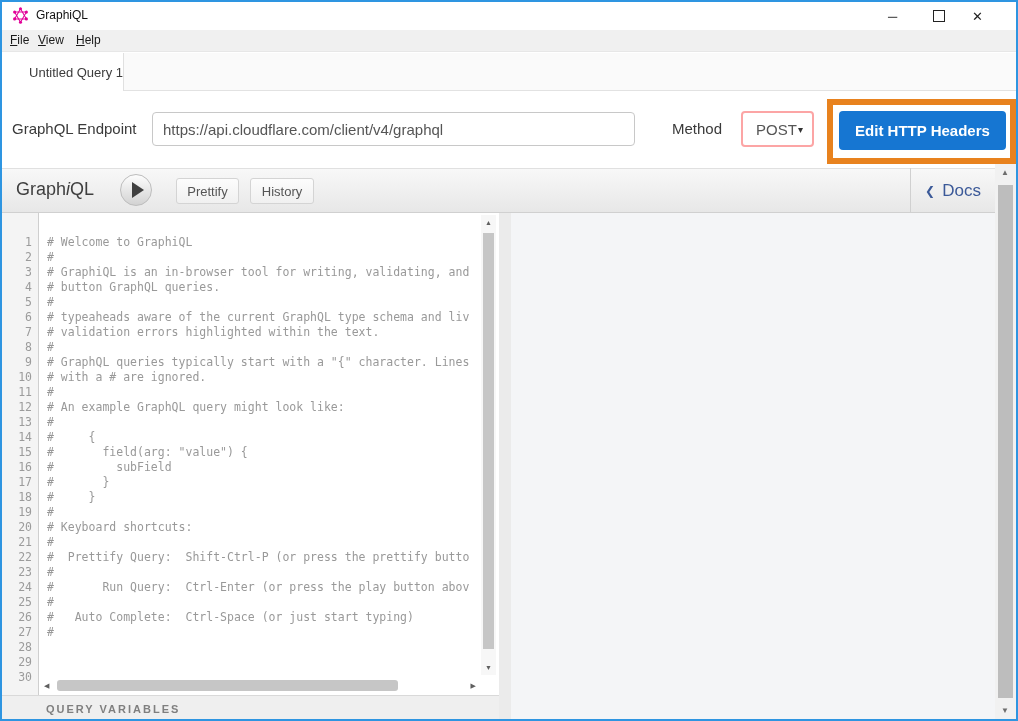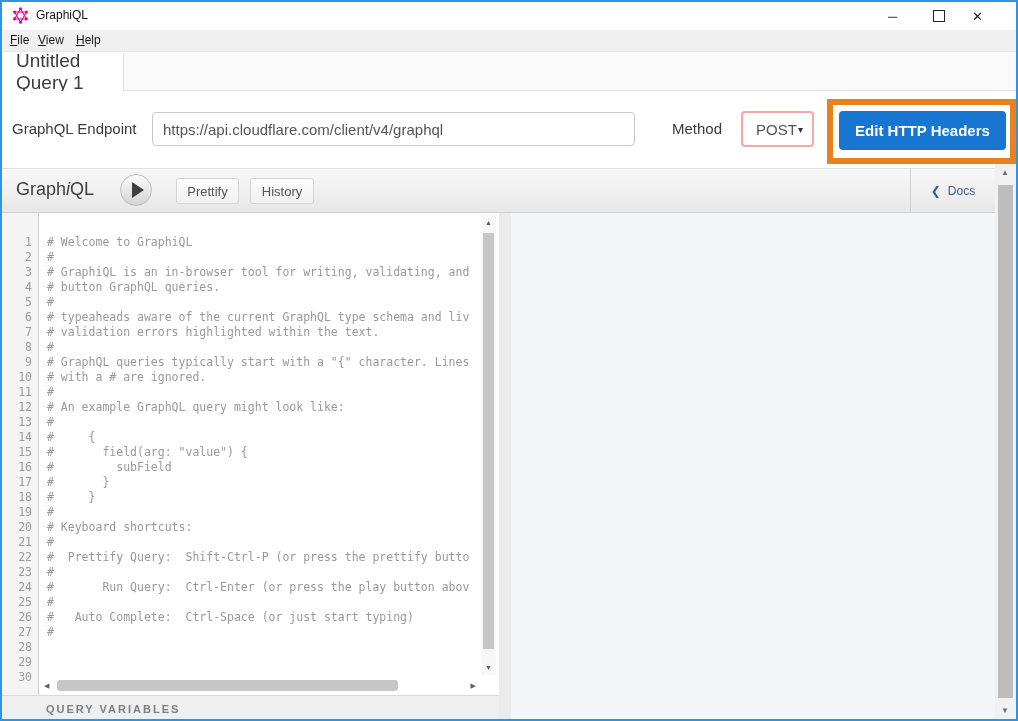--- a/index.html
+++ b/index.html
@@ -18,21 +18,21 @@
   .winbtn.max{left:914px;}
   .maxbox{width:10px;height:10px;border:1px solid #222;}
   .winbtn.close{left:953px;font-size:13px;}
   
   .menubar{left:0;top:28px;width:1014px;height:22px;background:#f0f0f0;border-bottom:1px solid #e7e7e7;box-sizing:border-box;}
   .menu-item{top:31px;font-size:12px;color:#1a1a1a;}
   .mn{text-decoration:underline;}
   
   .tabstrip{left:0;top:51px;width:1014px;height:38px;background:#fafafa;border-bottom:1px solid #e2e2e2;box-sizing:border-box;}
   .tab-active{left:0;top:51px;width:122px;height:38px;background:#fff;border-right:1px solid #e0e0e0;box-sizing:border-box;
-    display:flex;align-items:center;padding-left:14px;font-size:19px;color:#3c3c3c;}
+    display:flex;align-items:center;padding-left:14px;font-size:13px;color:#3c3c3c;justify-content:flex-end;}
   
   .endpoint-row{left:0;top:89px;width:1014px;height:77px;background:#fff;}
   .ep-label{left:10px;top:110px;height:34px;line-height:34px;font-size:15px;color:#3a3a3a;}
   .ep-input{left:150px;top:110px;width:483px;height:34px;box-sizing:border-box;border:1px solid #c8c8c8;border-radius:4px;
     padding:7px 10px;font-size:15px;color:#555;font-family:"Liberation Sans",sans-serif;background:#fff;}
   .method-label{left:670px;top:110px;height:34px;line-height:34px;font-size:15px;color:#3a3a3a;}
   .method-select{left:739px;top:109px;width:73px;height:36px;box-sizing:border-box;border:2px solid #fca5a5;border-radius:4px;
     background:#fff;display:flex;align-items:center;padding:0 9px 0 13px;}
   .method-value{font-size:15px;color:#555;flex:1;}
   .method-caret{font-size:10px;color:#333;}
@@ -49,21 +49,21 @@
     border:1px solid #bdbdbd;background:linear-gradient(#fdfdfd,#d2d2d2);display:flex;align-items:center;justify-content:center;}
   .exec-tri{width:0;height:0;border-top:8px solid transparent;border-bottom:8px solid transparent;border-left:12px solid #3f3f3f;margin-left:3px;}
   .tb-btn{top:176px;height:26px;box-sizing:border-box;border:1px solid #d4d4d4;border-radius:3px;
     background:linear-gradient(#fcfcfc,#f0f0f0);font-size:13px;color:#555;font-family:"Liberation Sans",sans-serif;
     display:flex;align-items:center;justify-content:center;}
   .tb-prettify{left:174px;width:63px;}
   .tb-history{left:248px;width:64px;}
   .docs-divider{left:908px;top:166px;width:1px;height:45px;background:#d0d0d0;}
   .docs-link{left:909px;top:166px;width:84px;height:45px;display:flex;align-items:center;justify-content:center;color:#3b5998;}
   .docs-chevron{font-size:12px;margin-right:7px;}
-  .docs-text{font-size:12px;}
+  .docs-text{font-size:17px;}
   
   .editor-pane{left:0;top:211px;width:497px;height:482px;background:#fff;}
   .gutter{left:0;top:211px;width:37px;height:482px;background:#f4f4f4;border-right:1px solid #cfcfcf;box-sizing:border-box;
     padding-top:22px;}
   .gutter .ln{font-family:"DejaVu Sans Mono",monospace;font-size:11.5px;line-height:15px;color:#9b9b9b;text-align:right;padding-right:6px;}
   .code{left:38px;top:211px;width:440px;height:462px;overflow:hidden;padding-top:22px;padding-left:7px;box-sizing:border-box;}
   .code .cl{font-family:"DejaVu Sans Mono",monospace;font-size:11.5px;line-height:15px;color:#999;white-space:pre;}
   
   .ed-vscroll{left:479px;top:213px;width:15px;height:460px;background:#f7f7f7;}
   .ed-vthumb{left:481px;top:231px;width:11px;height:416px;background:#c6c6c6;}

